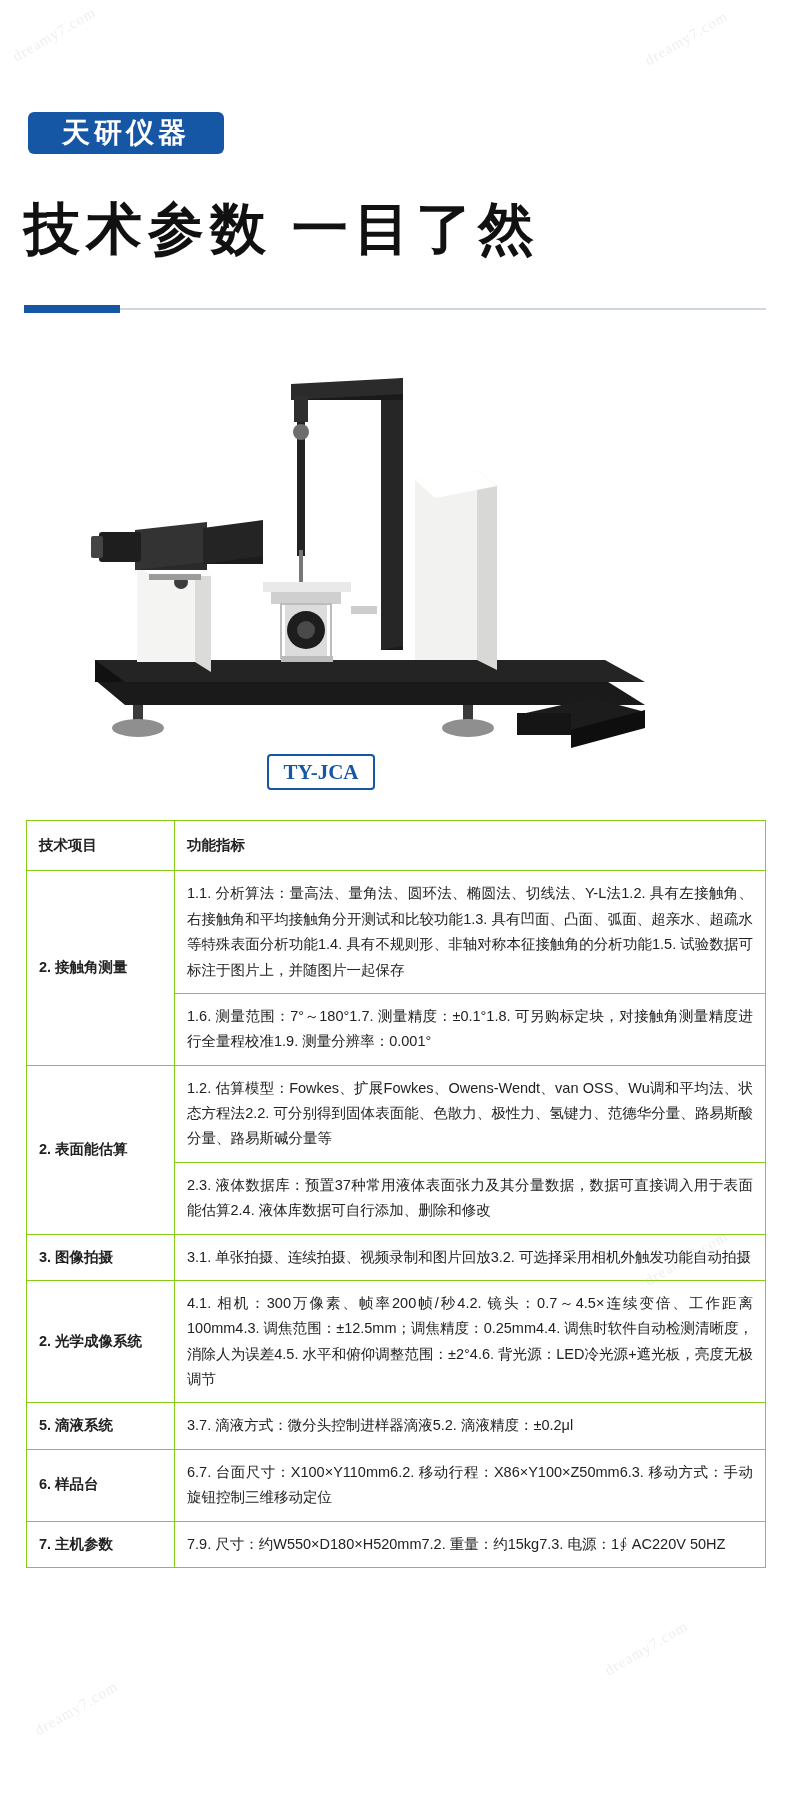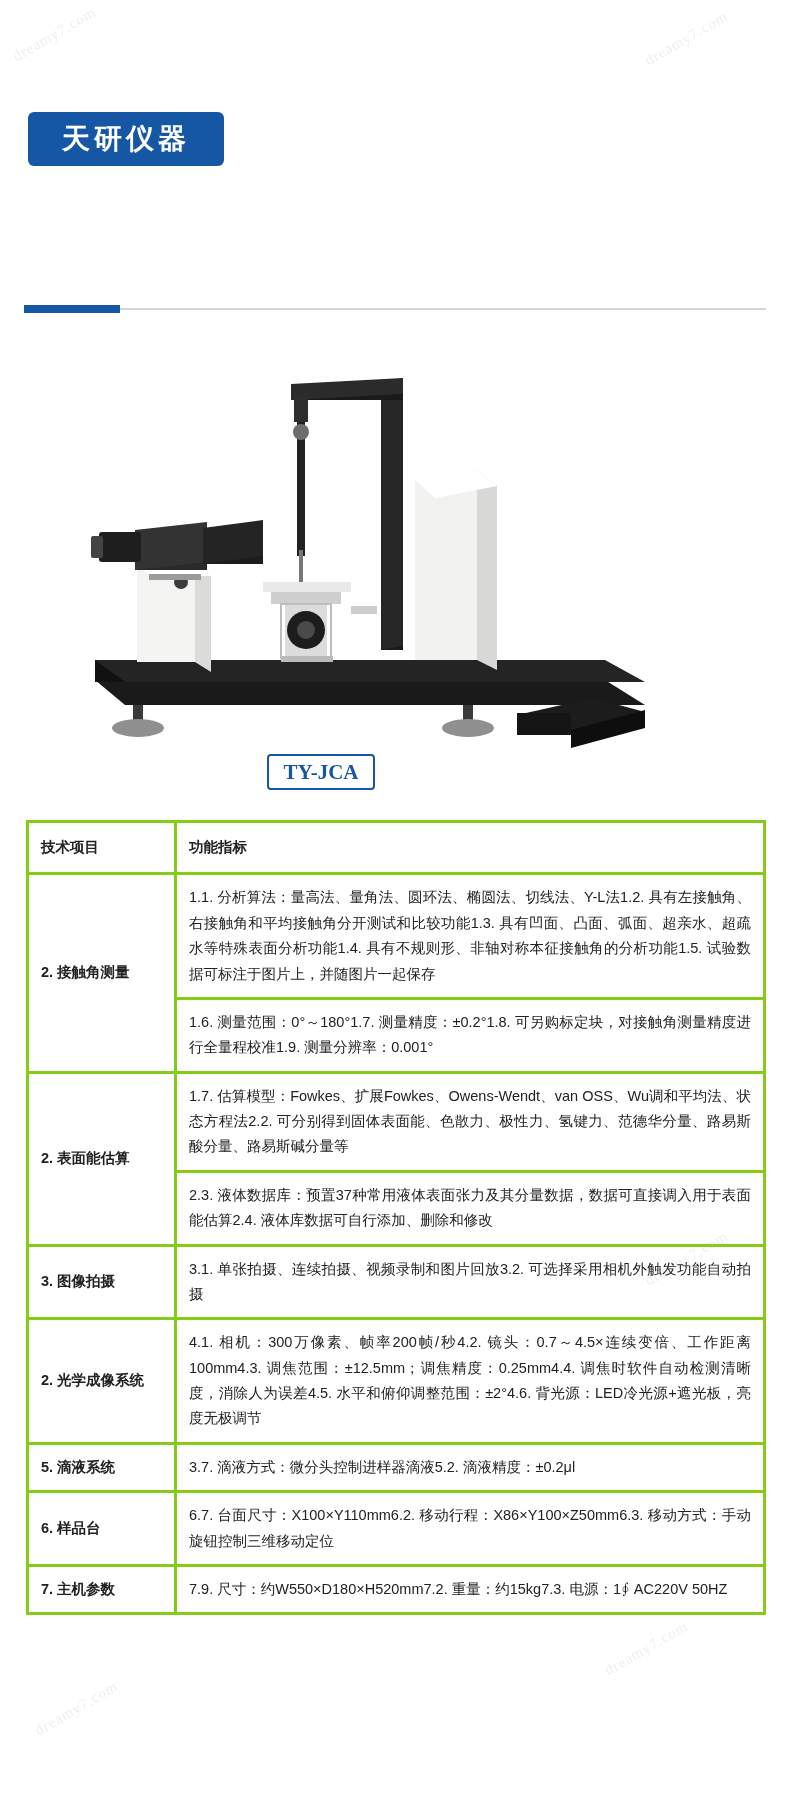--- a/index.html
+++ b/index.html
@@ -31,21 +31,21 @@
   .wm3 { left: 640px; top: 1250px; }
   .wm4 { left: 600px; top: 1640px; }
   .wm5 { left: 30px;  top: 1700px; }
 
   
   .brand {
     position: absolute;
     left: 28px;
     top: 112px;
     width: 196px;
-    height: 54px;
+    height: 42px;
     background: #1557a5;
     border-radius: 6px;
     display: flex;
     align-items: center;
     justify-content: center;
   }
   .brand-text {
     color: #fff;
     font-size: 28px;
     font-weight: bold;
@@ -113,21 +113,21 @@
     position: absolute;
     left: 26px;
     top: 820px;
     width: 740px;
     border-collapse: collapse;
     font-size: 14.5px;
     line-height: 1.75;
     color: #222;
   }
   .spec-table td {
-    border: 3px solid #84cc16;
+    border: 1px solid #84cc16;
     padding: 10px 12px;
     vertical-align: middle;
   }
   .spec-table td.head {
     font-weight: bold;
     padding-top: 12px;
     padding-bottom: 12px;
   }
   .col-item { width: 148px; }
   .cell-item { vertical-align: middle; font-weight: bold; }
@@ -141,20 +141,21 @@
   <div class="wm wm1">dreamy7.com</div>
   <div class="wm wm2">dreamy7.com</div>
   <div class="wm wm3">dreamy7.com</div>
   <div class="wm wm4">dreamy7.com</div>
   <div class="wm wm5">dreamy7.com</div>
 
   <div class="brand">
     <span class="brand-text">天研仪器</span>
   </div>
 
+  <div class="headline">技术参数 一目了然</div>
 
   <div class="divider-wrap">
     <div class="divider-base"></div>
     <div class="divider-accent"></div>
   </div>
 
   <div class="product-area">
     <svg class="prod-svg" width="620" height="400" viewBox="0 0 620 400">
 
       <polygon points="10,320 520,320 560,345 40,345" fill="#1a1a1a"></polygon>
@@ -225,26 +226,26 @@
       <tr>
         <td class="head">技术项目</td>
         <td class="head">功能指标</td>
       </tr>
 
       <tr>
         <td class="cell-item" rowspan="2">2. 接触角测量</td>
         <td class="cell-desc">1.1. 分析算法：量高法、量角法、圆环法、椭圆法、切线法、Y-L法1.2. 具有左接触角、右接触角和平均接触角分开测试和比较功能1.3. 具有凹面、凸面、弧面、超亲水、超疏水等特殊表面分析功能1.4. 具有不规则形、非轴对称本征接触角的分析功能1.5. 试验数据可标注于图片上，并随图片一起保存</td>
       </tr>
       <tr>
-        <td class="cell-desc">1.6. 测量范围：0°～180°1.7. 测量精度：±0.2°1.8. 可另购标定块，对接触角测量精度进行全量程校准1.9. 测量分辨率：0.001°</td>
+        <td class="cell-desc">1.6. 测量范围：7°～180°1.7. 测量精度：±0.1°1.8. 可另购标定块，对接触角测量精度进行全量程校准1.9. 测量分辨率：0.001°</td>
       </tr>
 
       <tr>
         <td class="cell-item" rowspan="2">2. 表面能估算</td>
-        <td class="cell-desc">1.7. 估算模型：Fowkes、扩展Fowkes、Owens-Wendt、van OSS、Wu调和平均法、状态方程法2.2. 可分别得到固体表面能、色散力、极性力、氢键力、范德华分量、路易斯酸分量、路易斯碱分量等</td>
+        <td class="cell-desc">1.2. 估算模型：Fowkes、扩展Fowkes、Owens-Wendt、van OSS、Wu调和平均法、状态方程法2.2. 可分别得到固体表面能、色散力、极性力、氢键力、范德华分量、路易斯酸分量、路易斯碱分量等</td>
       </tr>
       <tr>
         <td class="cell-desc">2.3. 液体数据库：预置37种常用液体表面张力及其分量数据，数据可直接调入用于表面能估算2.4. 液体库数据可自行添加、删除和修改</td>
       </tr>
 
       <tr>
         <td class="cell-item">3. 图像拍摄</td>
         <td class="cell-desc">3.1. 单张拍摄、连续拍摄、视频录制和图片回放3.2. 可选择采用相机外触发功能自动拍摄</td>
       </tr>
 

